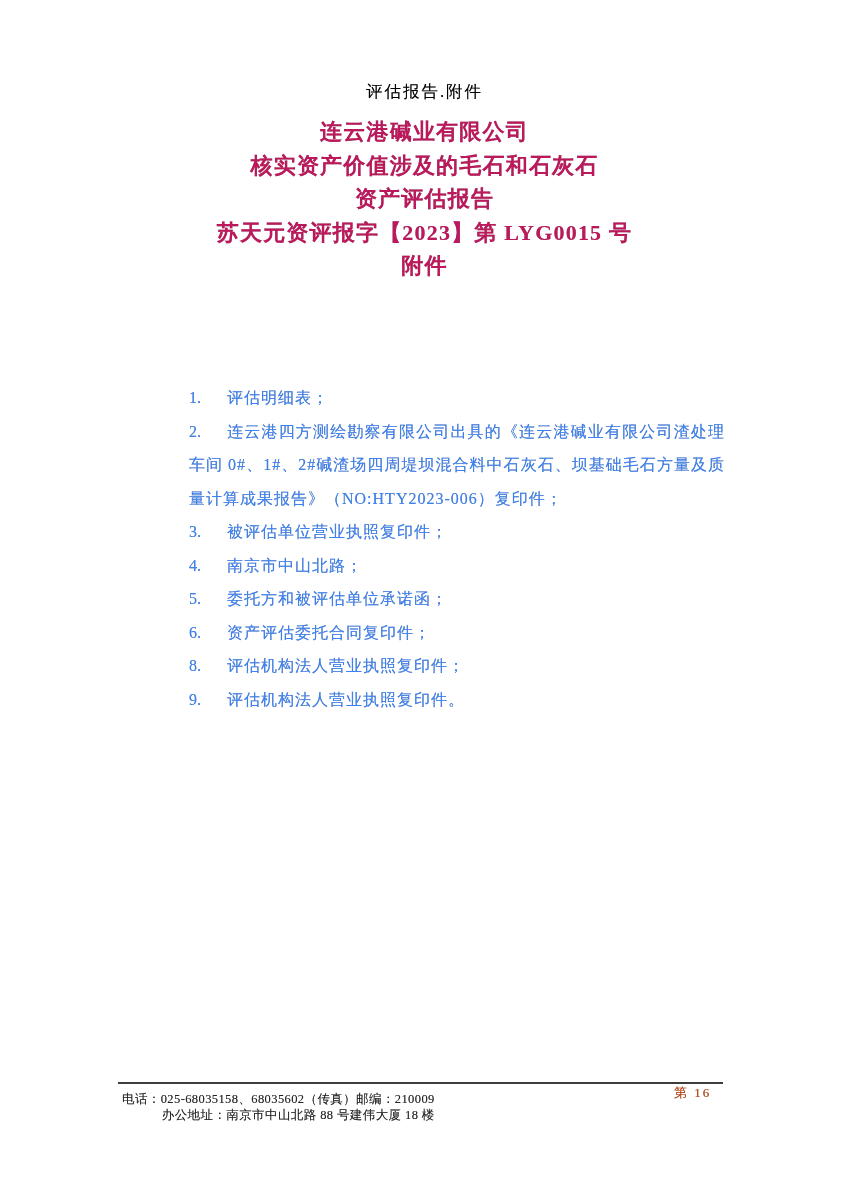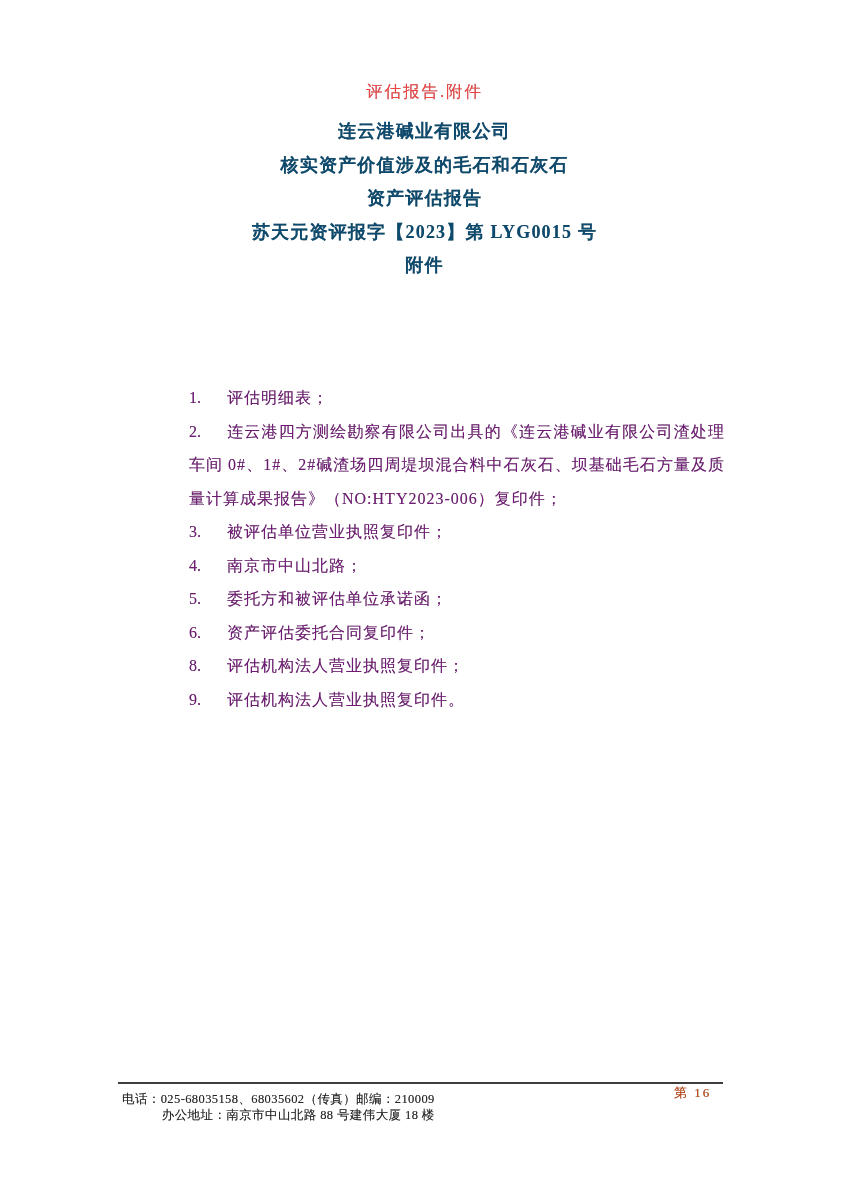--- a/index.html
+++ b/index.html
@@ -23,47 +23,47 @@
     position: absolute;
     top: 75px;
     left: 0;
     width: 849px;
     text-align: center;
   }
   .doc-label {
     font-size: 16.5px;
     line-height: 34px;
     letter-spacing: 2px;
-    color: #ef4444;
+    color: #000000;
     margin-bottom: 6px;
     font-weight: normal;
   }
   .title-line {
-    font-size: 18px;
+    font-size: 22px;
     line-height: 33.5px;
     font-weight: bold;
     letter-spacing: 1.2px;
-    color: #0c4a6e;
+    color: #be185d;
   }
 
   
   .attachment-list {
     position: absolute;
     left: 189px;
     top: 381px;
     width: 536px;
   }
   .list-item {
     margin: 0;
     font-size: 16px;
     line-height: 33.5px;
     letter-spacing: 1px;
     text-align: justify;
     text-justify: inter-character;
-    color: #701a75;
+    color: #3b82f6;
   }
   .list-item .num {
     display: inline-block;
     width: 38px;
     letter-spacing: 0;
   }
 
   
   .footer-rule {
     position: absolute;

